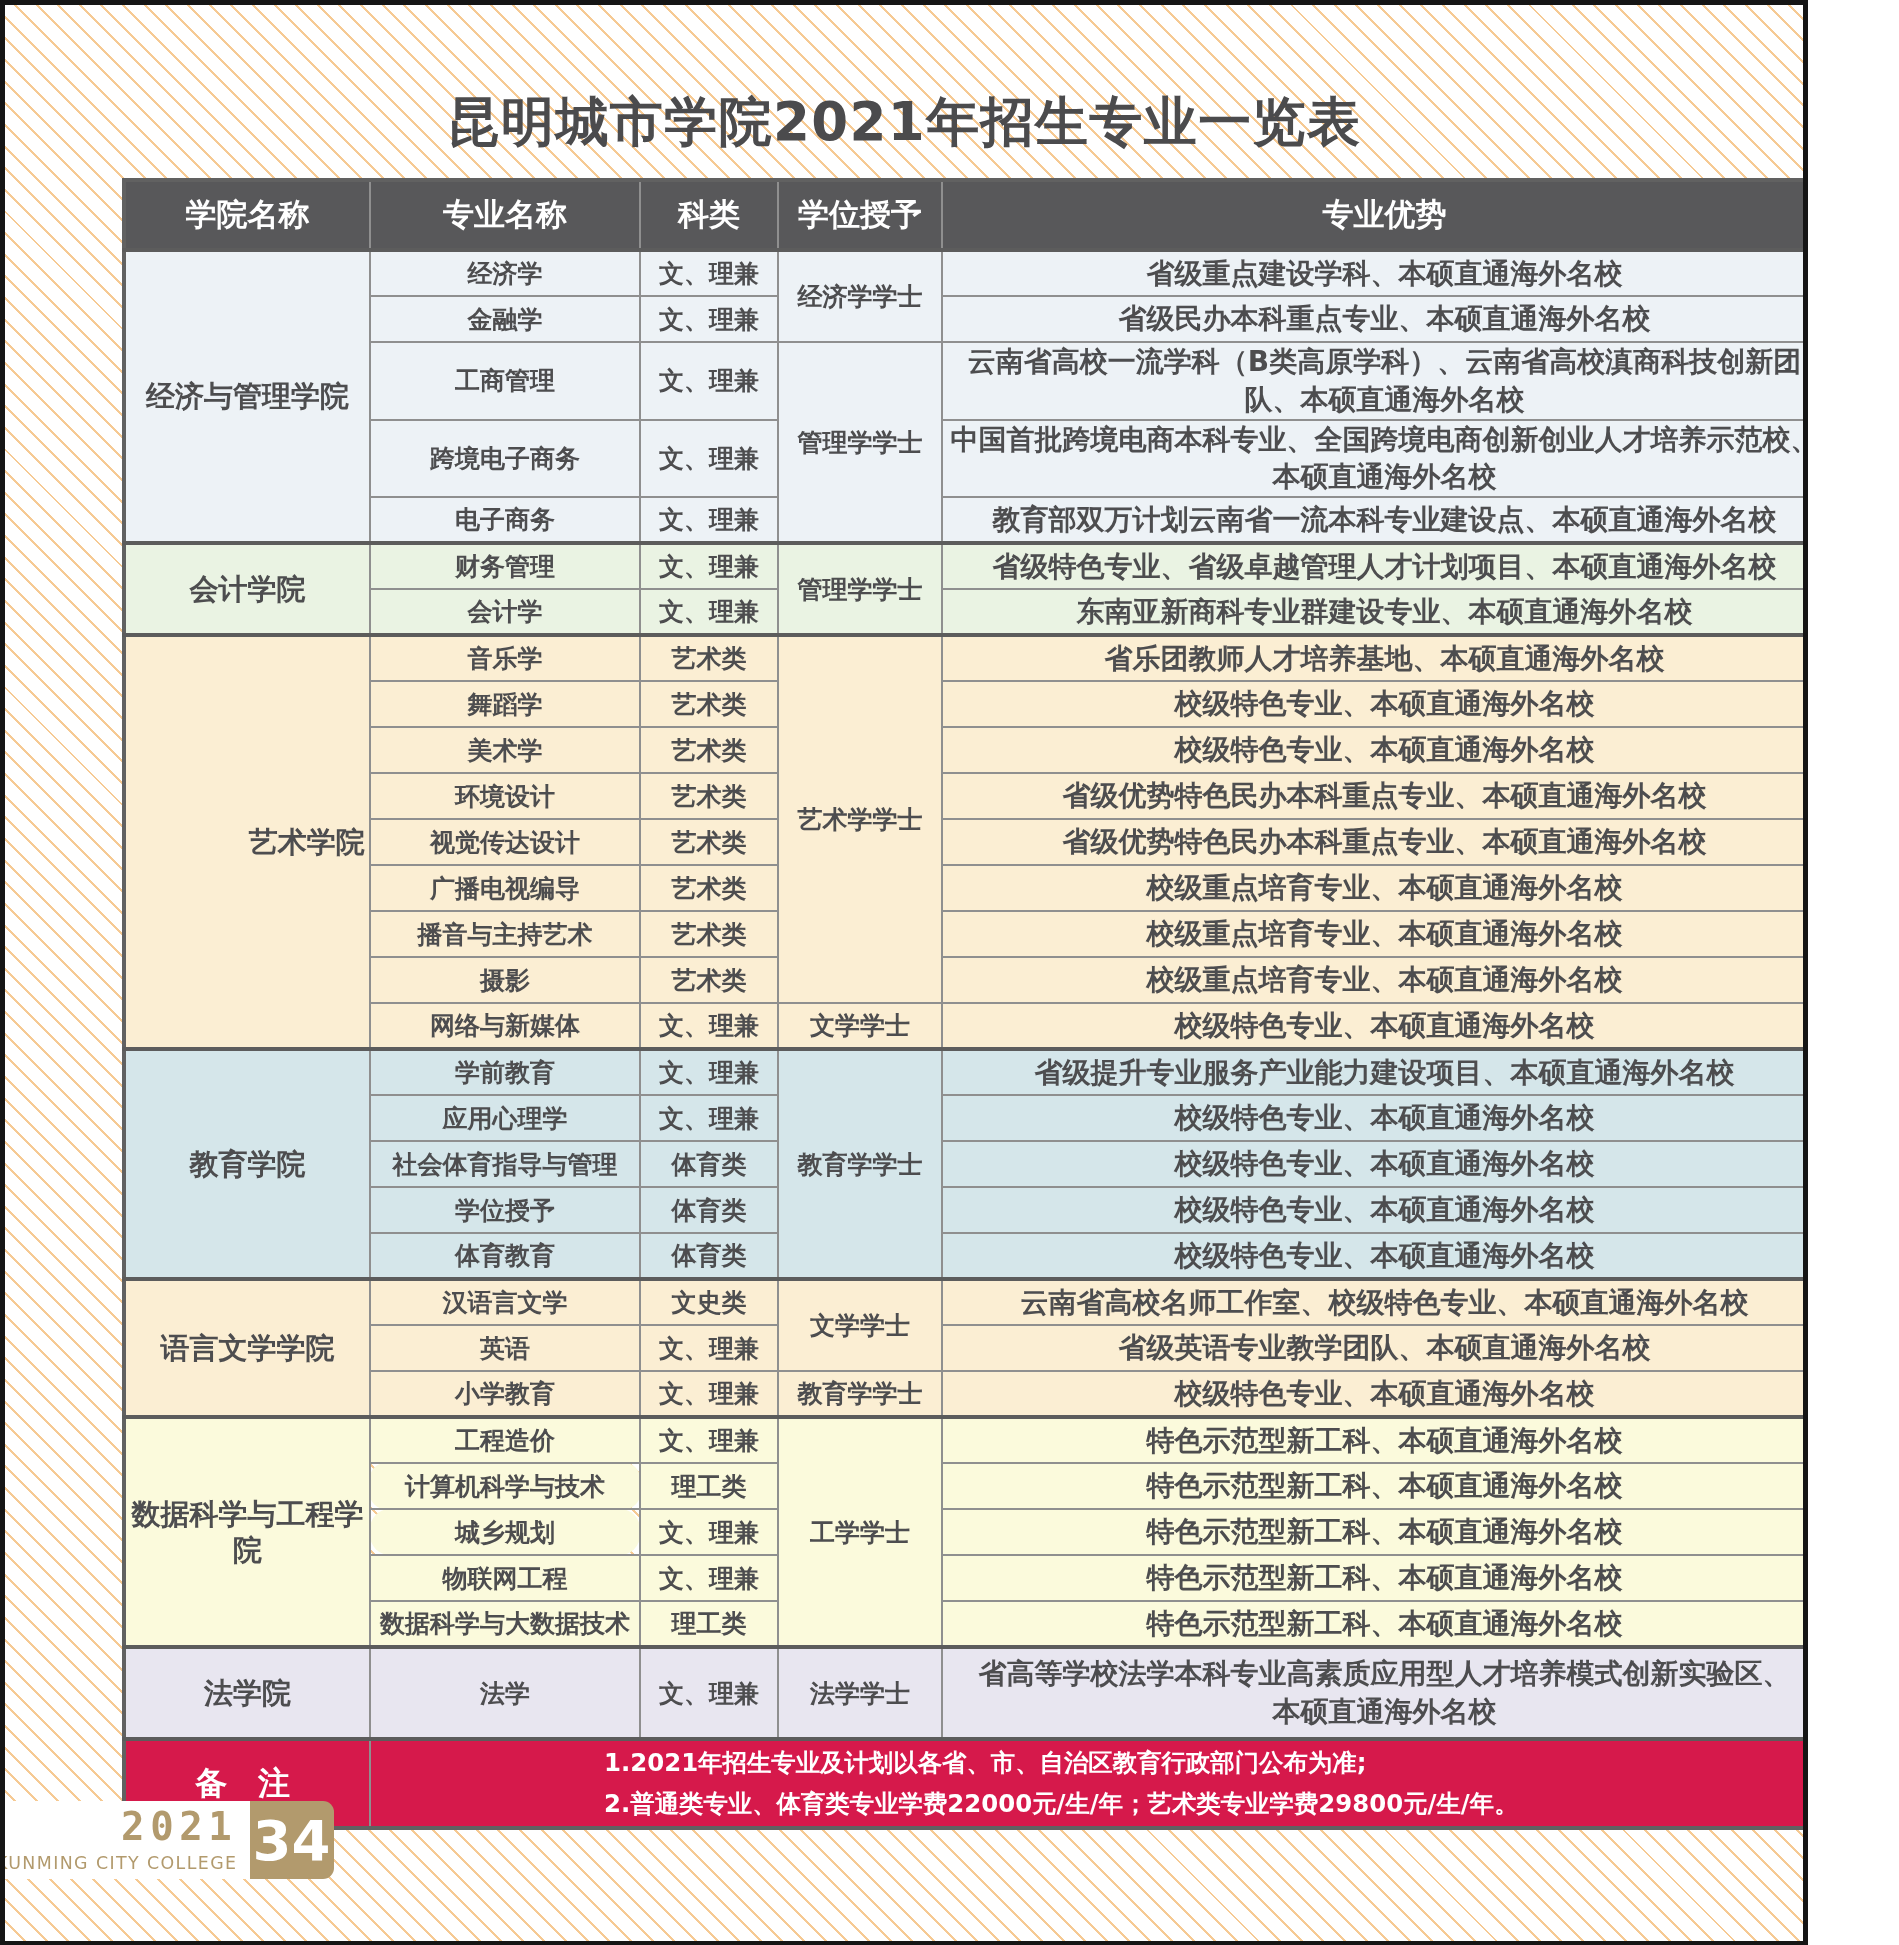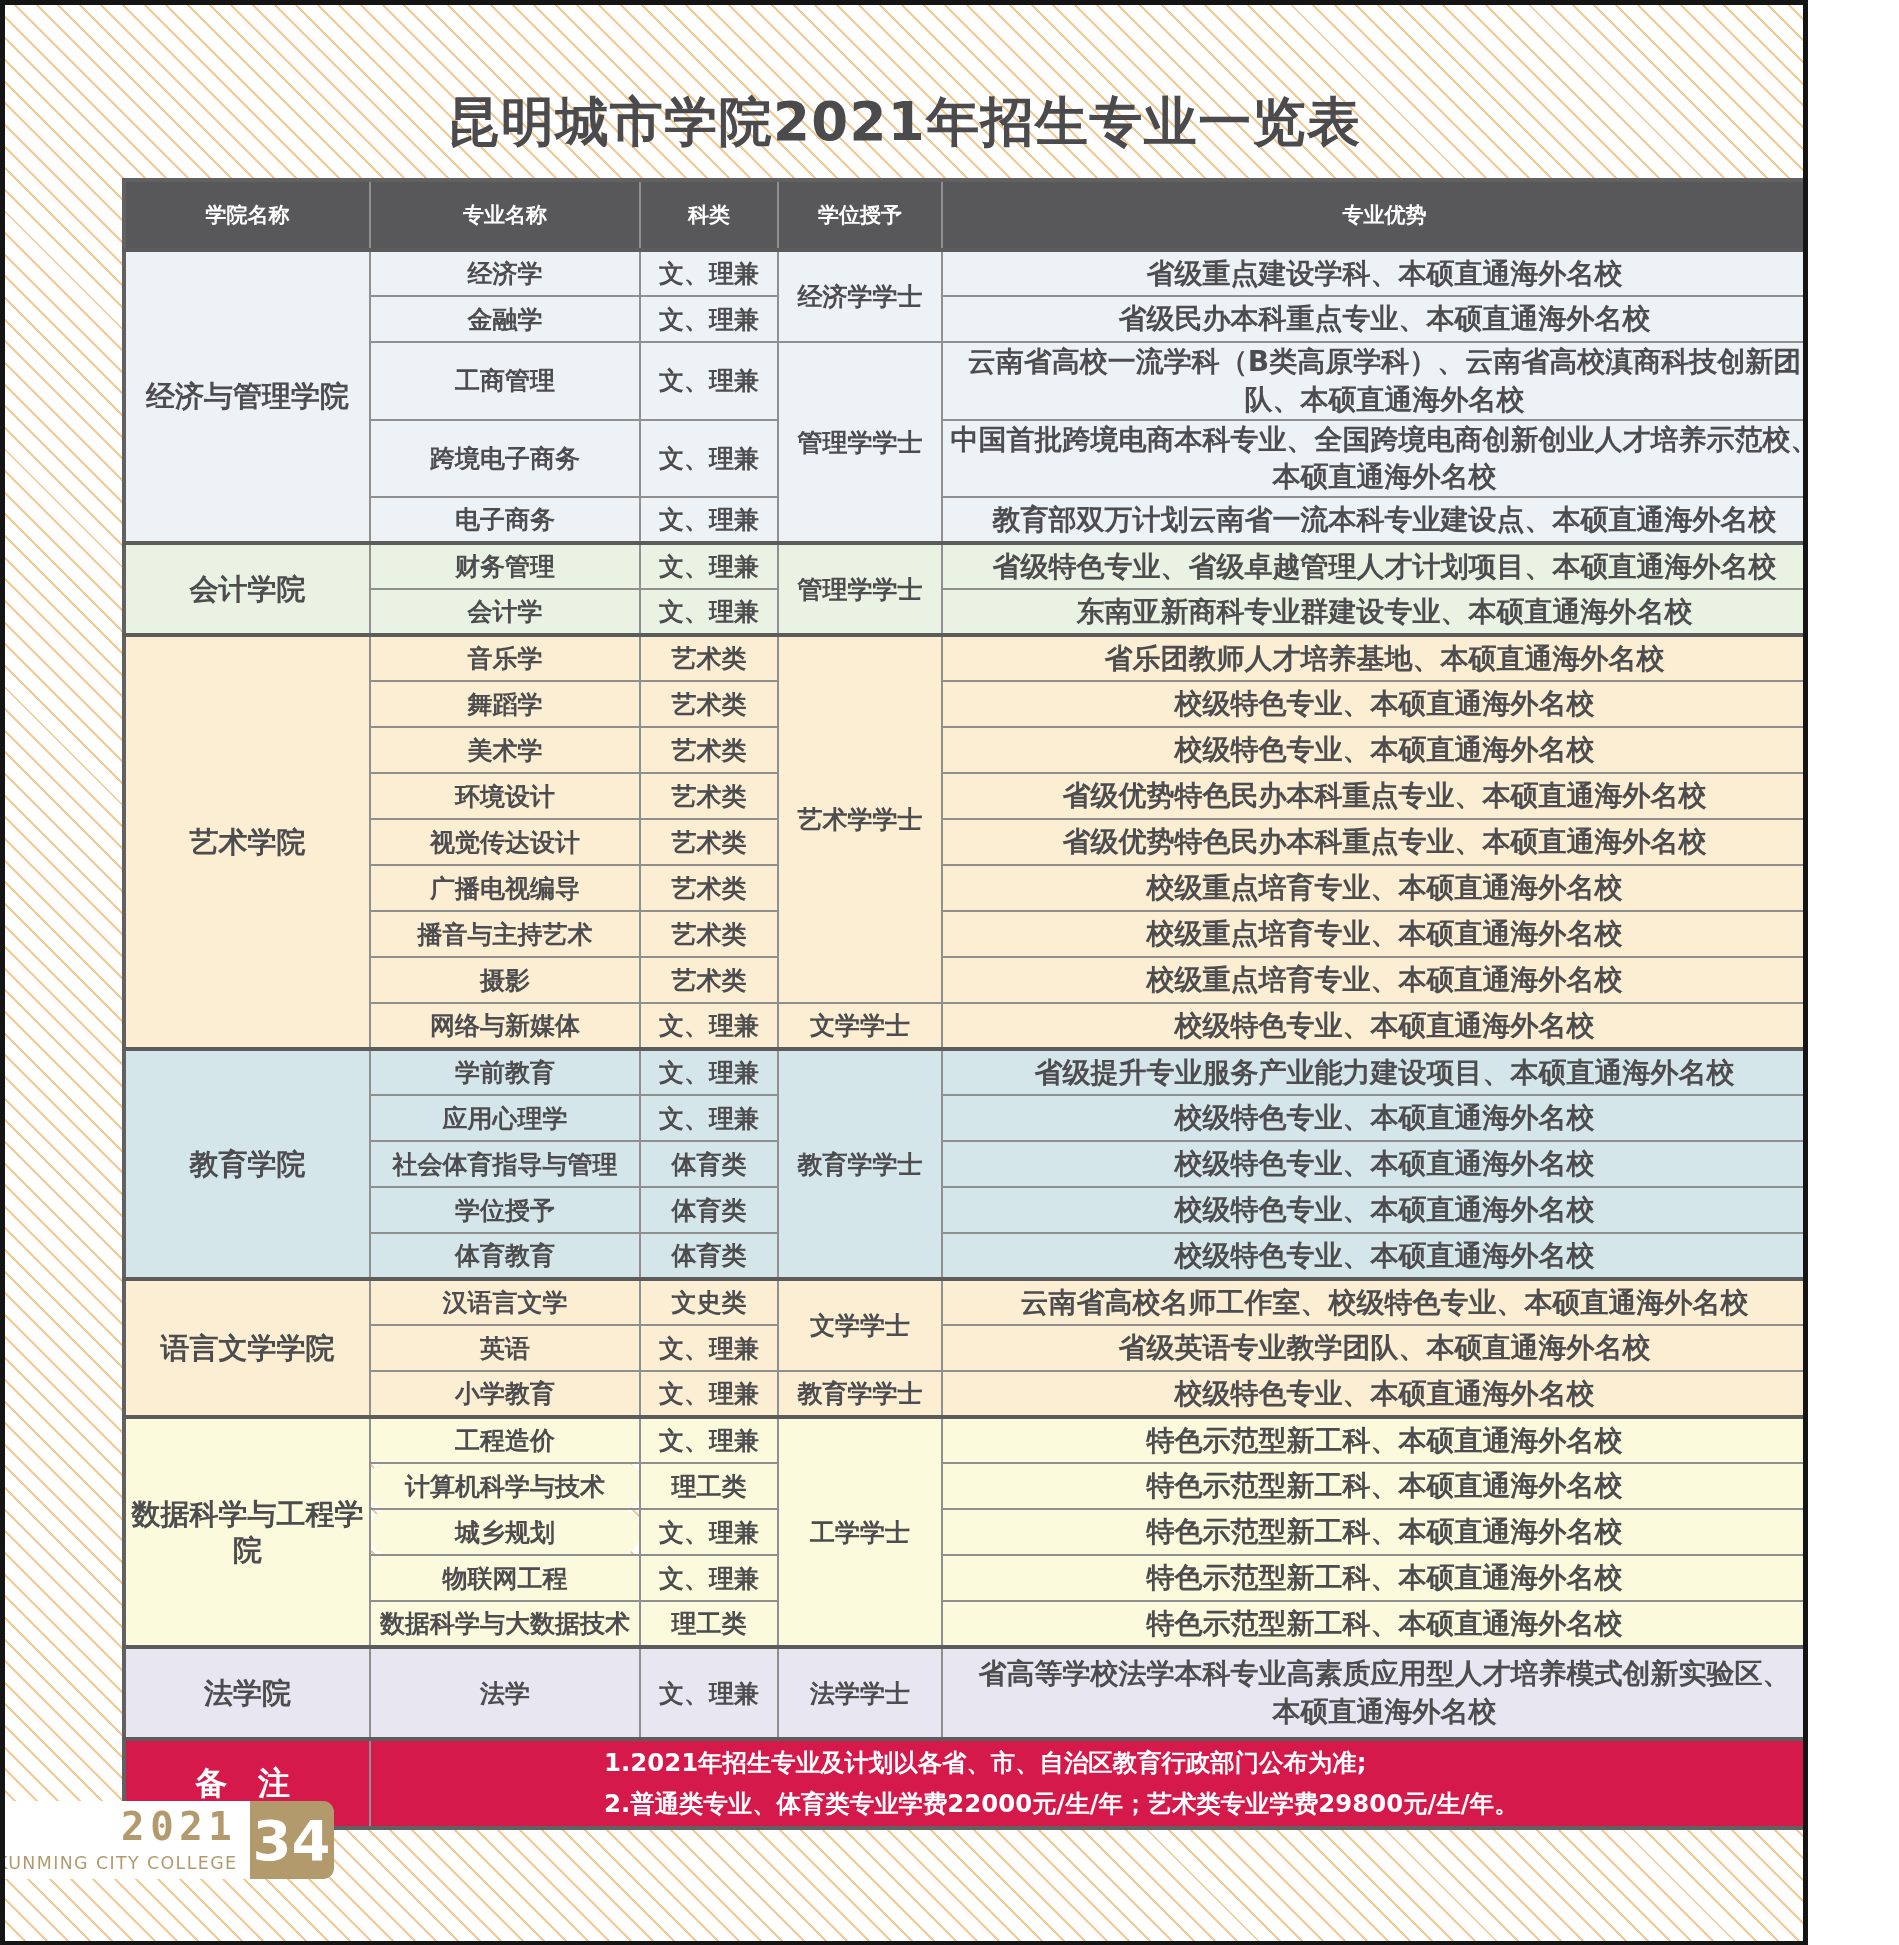--- a/index.html
+++ b/index.html
@@ -27,21 +27,21 @@
   th,td{
     border:2.1px solid #8f8f8f;
     text-align:center;vertical-align:middle;
     color:#4d4d4f;
     padding:0 4.2px;
     box-sizing:border-box;
     overflow:hidden;
   }
   th{
     background:#58585a;color:#ffffff;
-    font-size:21px;font-weight:bold;
+    font-size:31px;font-weight:bold;
     height:70px;
     border-bottom:4.2px solid #5c5c5c;
   }
   td.college{font-size:29px;font-weight:bold;line-height:1.25;}
   td.major,td.category,td.degree{font-size:25px;font-weight:bold;}
   td.advantage{font-size:28px;font-weight:bold;line-height:1.35;white-space:pre-line;}
   .sec-top{border-top:4.2px solid #5c5c5c;}
   tr.remark-row td{border-top:4.2px solid #5c5c5c;}
   td.remark-label{font-size:32px;font-weight:bold;color:#ffffff;letter-spacing:9.8px;}
   td.remark-body{text-align:left;padding-left:233px;}
@@ -124,21 +124,21 @@
           <td class="category sec-top" style="background: rgb(234, 243, 227);">文、理兼</td>
           <td class="degree sec-top" rowspan="2" style="background: rgb(234, 243, 227);">管理学学士</td>
           <td class="advantage sec-top" style="background: rgb(234, 243, 227);">省级特色专业、省级卓越管理人才计划项目、本硕直通海外名校</td>
         </tr>
         <tr style="height: 46px;">
           <td class="major" style="background: rgb(234, 243, 227);">会计学</td>
           <td class="category" style="background: rgb(234, 243, 227);">文、理兼</td>
           <td class="advantage" style="background: rgb(234, 243, 227);">东南亚新商科专业群建设专业、本硕直通海外名校</td>
         </tr>
         <tr style="height: 46px;">
-          <td class="college sec-top" rowspan="9" style="background: rgb(251, 238, 211);">艺术学院</td>
+          <td class="college sec-top" rowspan="9" style="background: rgb(251, 238, 211); text-align: right;">艺术学院</td>
           <td class="major sec-top" style="background: rgb(251, 238, 211);">音乐学</td>
           <td class="category sec-top" style="background: rgb(251, 238, 211);">艺术类</td>
           <td class="degree sec-top" rowspan="8" style="background: rgb(251, 238, 211);">艺术学学士</td>
           <td class="advantage sec-top" style="background: rgb(251, 238, 211);">省乐团教师人才培养基地、本硕直通海外名校</td>
         </tr>
         <tr style="height: 46px;">
           <td class="major" style="background: rgb(251, 238, 211);">舞蹈学</td>
           <td class="category" style="background: rgb(251, 238, 211);">艺术类</td>
           <td class="advantage" style="background: rgb(251, 238, 211);">校级特色专业、本硕直通海外名校</td>
         </tr>

